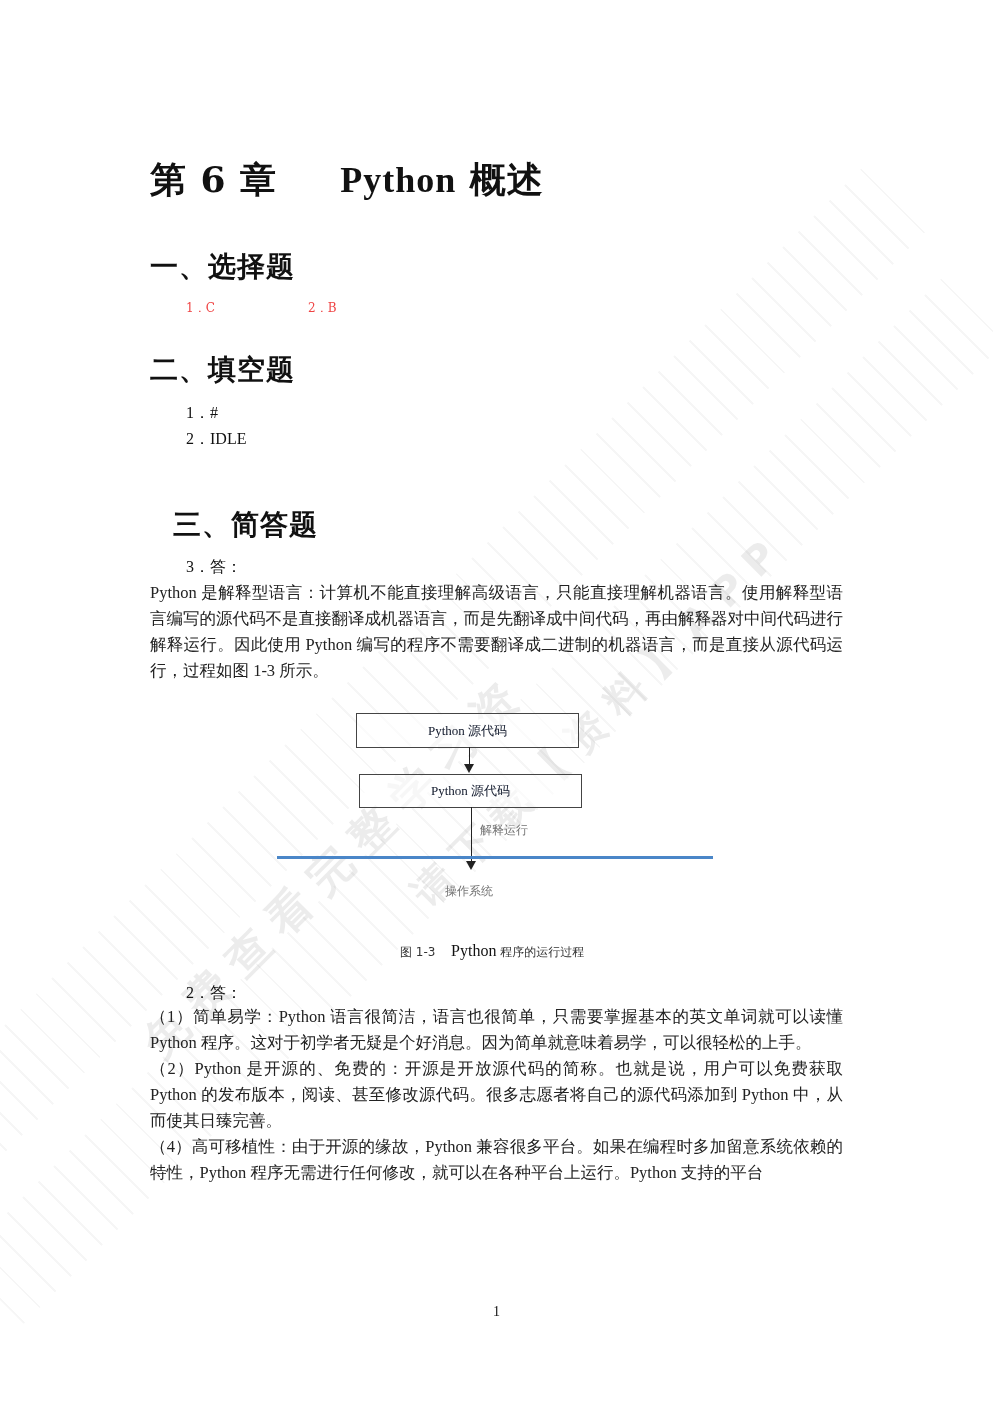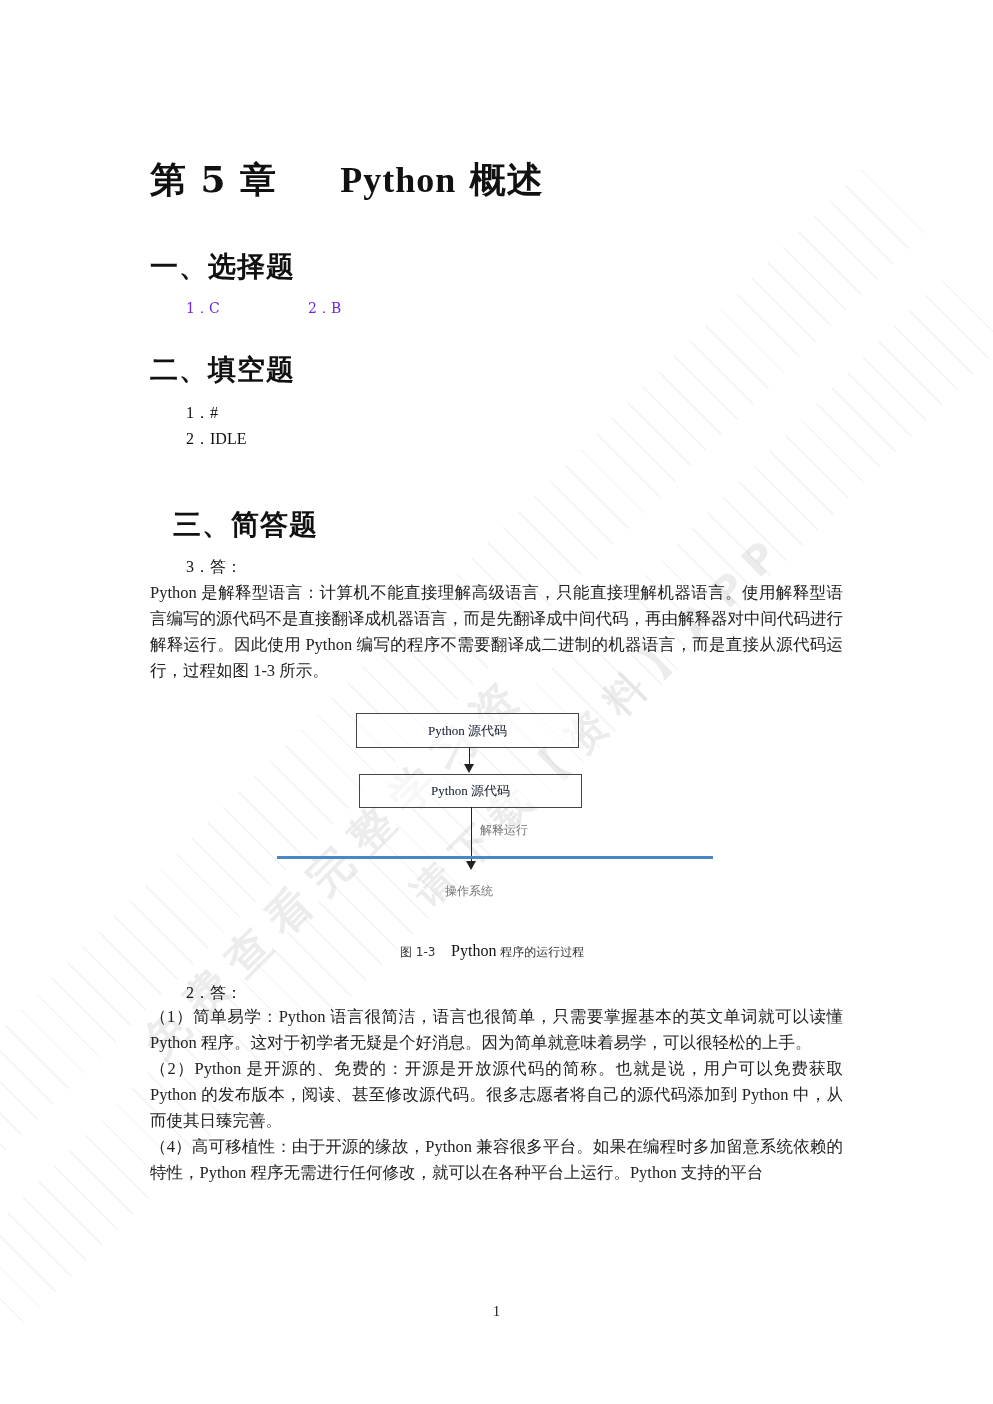--- a/index.html
+++ b/index.html
@@ -26,21 +26,21 @@
   .chapter-title {
     left: 150px; top: 156px; font-size: 36px; font-weight: bold; letter-spacing: 1px;
     font-family: "DejaVu Serif", serif;
   }
   .chapter-title .en { font-family: "Liberation Serif", serif; }
   .sec-title {
     left: 150px; font-size: 28px; font-weight: bold;
     font-family: "DejaVu Sans", sans-serif; letter-spacing: 1px;
   }
   .item { font-size: 16px; }
-  .mono-item { font-family: "DejaVu Serif", serif; font-size: 14px; color: #6d28d9; }
+  .mono-item { font-family: "DejaVu Serif", serif; font-size: 12px; color: #ef4444; }
   .para {
     left: 150px; width: 693px; font-size: 16.5px; line-height: 26px;
     text-align: justify; color: #222;
   }
   .para p { margin: 0; }
   .box {
     position: absolute; border: 1px solid #444; background: rgba(255,255,255,0.6);
     display: flex; align-items: center; justify-content: center;
     font-size: 13px; color: #0f172a;
   }
@@ -60,21 +60,21 @@
 <body>
 
 <div class="watermark">
   <div class="wm-band" style="top:1150px;"></div>
   <div class="wm-band" style="top:1260px; left:-40px;"></div>
   <div class="wm-text" style="left:130px; top:1030px; font-size:44px;">免费查看完整学习资</div>
   <div class="wm-text" style="left:400px; top:880px; font-size:40px;">请下载【资料】APP</div>
 </div>
 
 <div class="abs chapter-title">
-  <span>第 5 章</span>
+  <span>第 6 章</span>
   <span style="display:inline-block;width:36px;"></span>
   <span class="en">Python</span>
   <span>概述</span>
 </div>
 
 <div class="abs sec-title" style="top:248px;">一、选择题</div>
 <div class="abs mono-item" style="left:186px; top:300px;">
   <span>1．</span><span>C</span>
 </div>
 <div class="abs mono-item" style="left:308px; top:300px;">

